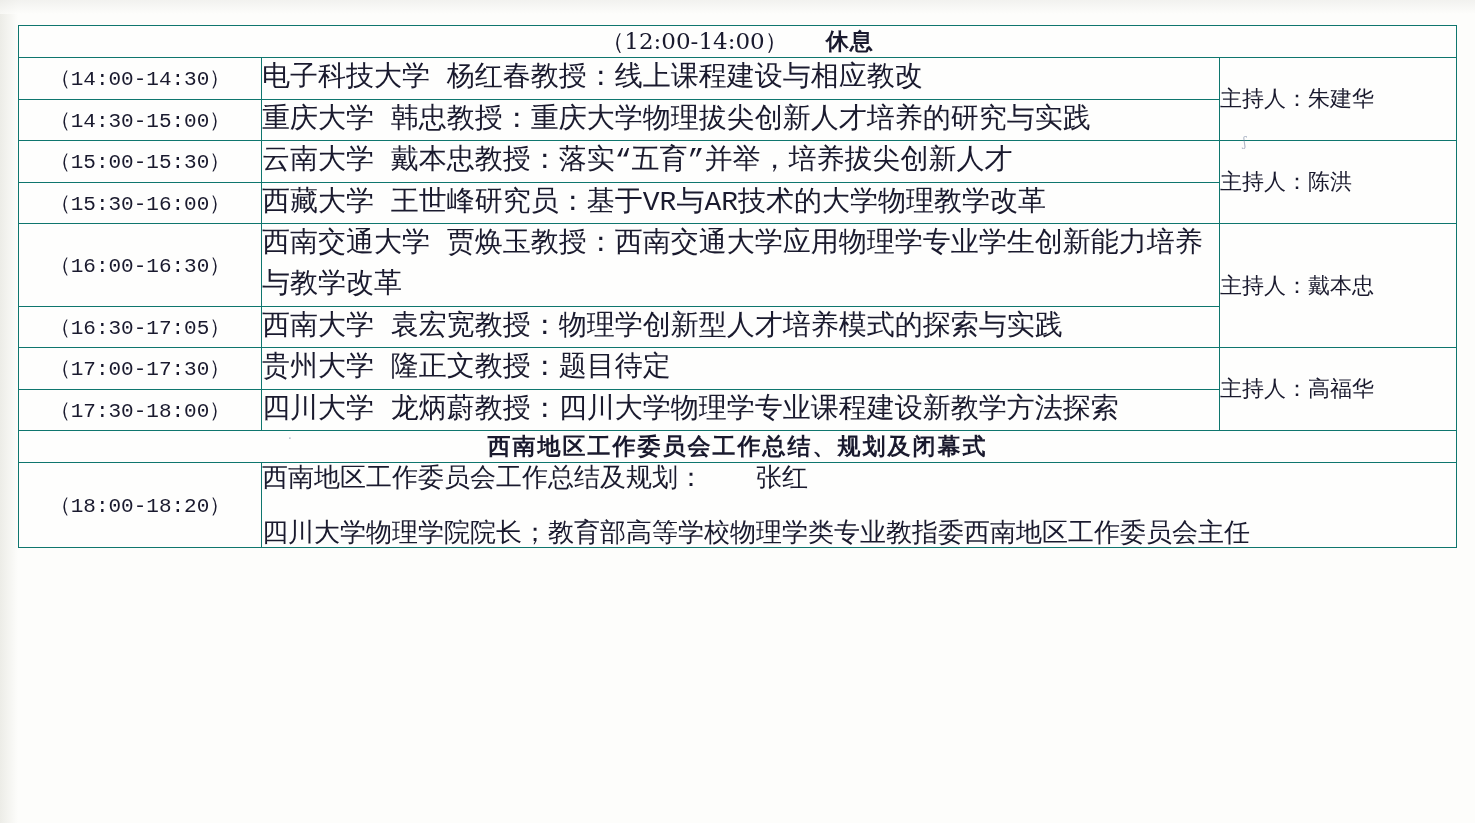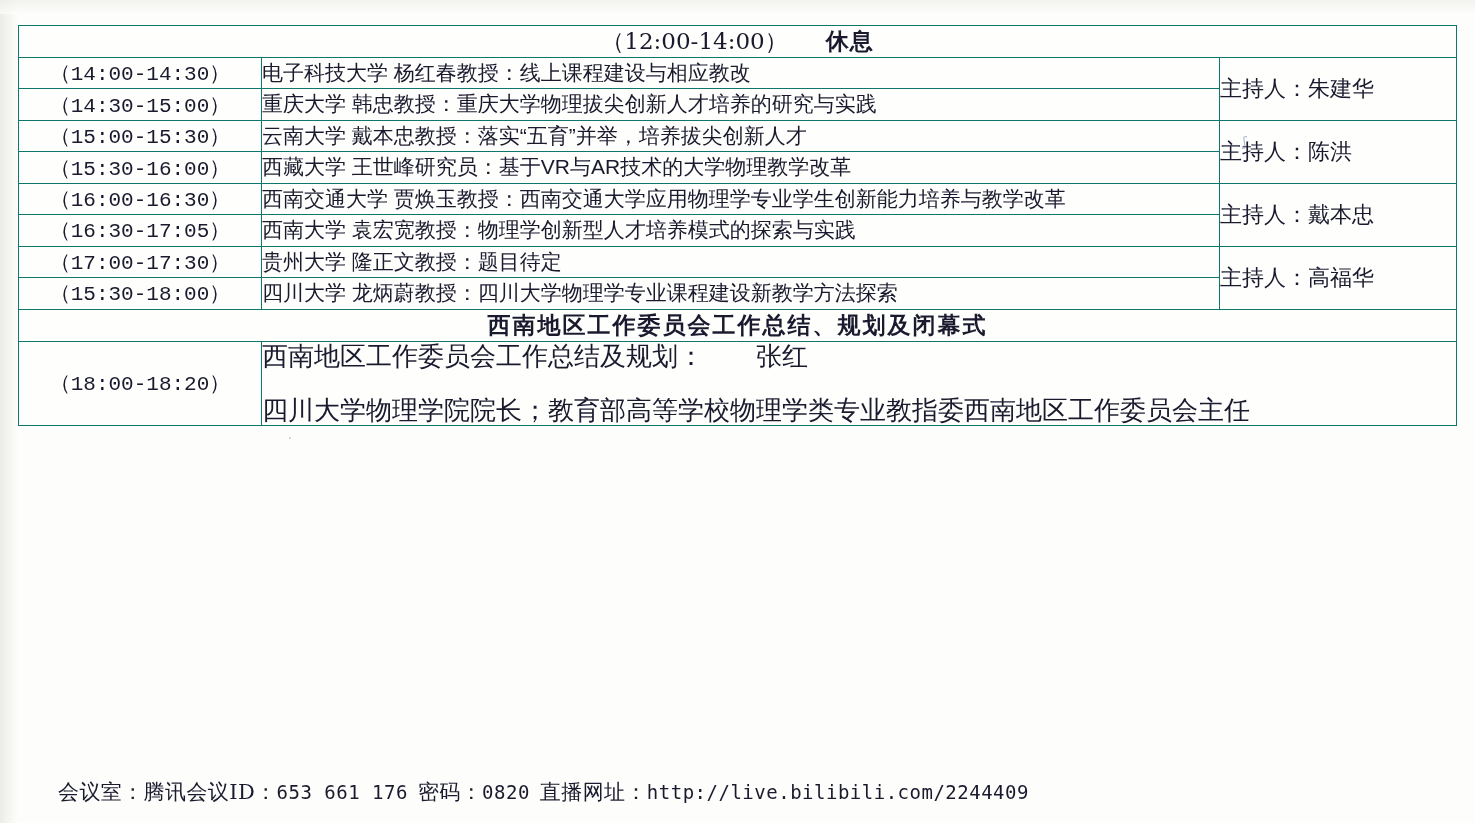--- a/index.html
+++ b/index.html
@@ -40,24 +40,24 @@
   }
   .cell-time {
     text-align: center;
     font-size: 21px;
     letter-spacing: 0px;
     padding: 8px 2px 10px 2px;
     white-space: nowrap;
     font-family: Liberation Mono, monospace;
   }
   .cell-topic {
-    font-size: 21px;
+    font-size: 28px;
     padding: 10px 8px 12px 14px;
     line-height: 1.45;
-    font-family: Liberation Sans, sans-serif;
+    font-family: Liberation Mono, monospace;
   }
   .cell-host {
     text-align: left;
     font-size: 22px;
     padding: 8px 4px 10px 10px;
     white-space: nowrap;
     vertical-align: top;
     padding-top: 12px;
   }
   .row-break td {
@@ -189,40 +189,37 @@
           <td class="cell-time">（16:30-17:05）</td>
           <td class="cell-topic">西南大学 袁宏宽教授：物理学创新型人才培养模式的探索与实践</td>
         </tr>
 
         <tr>
           <td class="cell-time">（17:00-17:30）</td>
           <td class="cell-topic">贵州大学 隆正文教授：题目待定</td>
           <td class="cell-host" rowspan="2">主持人：高福华</td>
         </tr>
         <tr>
-          <td class="cell-time">（15:30-18:00）</td>
+          <td class="cell-time">（17:30-18:00）</td>
           <td class="cell-topic">四川大学 龙炳蔚教授：四川大学物理学专业课程建设新教学方法探索</td>
         </tr>
 
         <tr class="row-section">
           <td colspan="3">西南地区工作委员会工作总结、规划及闭幕式</td>
         </tr>
 
         <tr>
           <td class="cell-time">（18:00-18:20）</td>
           <td class="closing-lines" colspan="2">
             <div class="l1">
               <span>西南地区工作委员会工作总结及规划：</span><span class="name-gap"></span><span>张红</span>
             </div>
             <div class="l2">四川大学物理学院院长；教育部高等学校物理学类专业教指委西南地区工作委员会主任</div>
           </td>
         </tr>
       </tbody>
     </table>
   </div>
 
-  <div class="footer">
-    <span>会议室：腾讯会议ID：</span><span class="mono">653 661 176</span><span class="sp"></span><span>密码：</span><span class="mono">0820</span><span class="sp"></span><span>直播网址：</span><span class="mono">http://live.bilibili.com/2244409</span>
-  </div>
 
   <div class="artifact" style="left:1243px; top:135px;">ʃ</div>
   <div class="artifact" style="left:288px; top:432px;">·</div>
 </div>
 
 </body></html>

